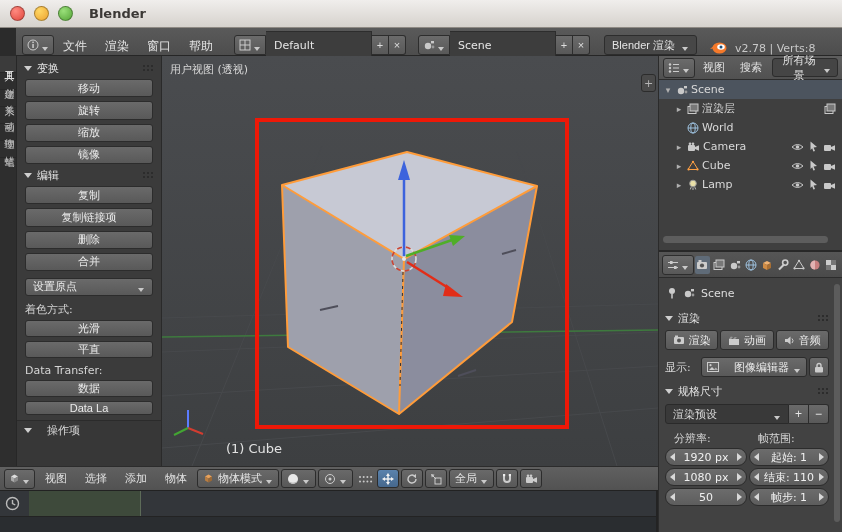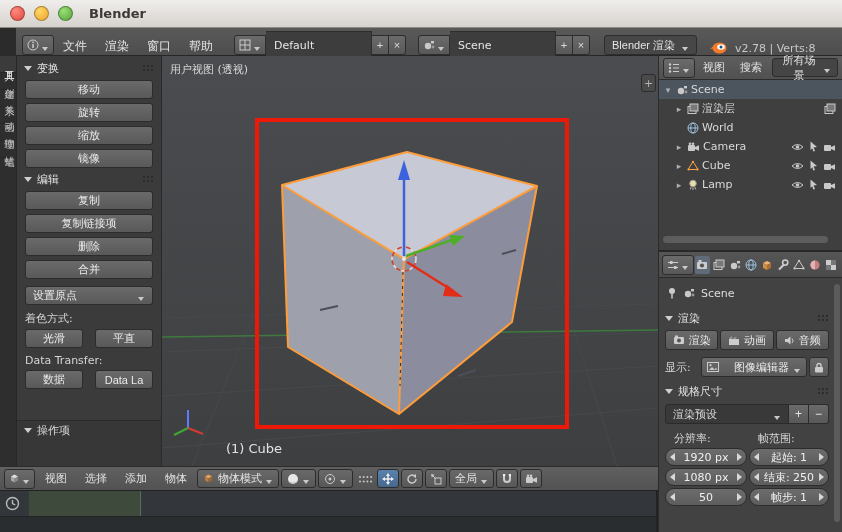--- a/index.html
+++ b/index.html
@@ -63,24 +63,24 @@
   .tab{writing-mode:vertical-rl;color:#bdbdbd;font-size:10px;padding:7px 0;width:16px;
     text-align:center;border-bottom:1px solid #272727;letter-spacing:1px;}
   .tab.active{background:#3b3b3b;color:#ffffff;}
   .shelfwrap{flex:1;display:flex;flex-direction:column;}
   .shelf{flex:1;padding:4px 0;display:flex;flex-direction:column;gap:2px;overflow:hidden;}
   .phead{display:flex;align-items:center;gap:5px;color:#e4e4e4;font-size:11px;height:17px;padding:0 7px;}
   .sbtn{height:19px;background:linear-gradient(#6a6a6a,#595959);border:1px solid #2c2c2c;border-radius:3px;
     color:#ebebeb;font-size:11px;display:flex;align-items:center;justify-content:center;margin:1px 8px;}
   .sbtn.ddb{justify-content:space-between;padding:0 7px;margin-top:4px;}
   .slabel{color:#d5d5d5;font-size:11px;margin:3px 8px 0;}
-  .btnrow{display:flex;gap:12px;margin:1px 8px;}
+  .btnrow{display:flex;gap:4px;margin:1px 8px;flex-direction:column;}
   .btnrow .sbtn{flex:1;margin:0;}
   .opanel{height:46px;background:#373737;border-top:1px solid #2b2b2b;}
-  .ophead{display:flex;align-items:center;gap:5px;color:#dddddd;font-size:11px;height:19px;padding:0 7px;}
+  .ophead{display:flex;align-items:center;gap:15px;color:#dddddd;font-size:11px;height:19px;padding:0 7px;}
 
   .canvas{position:absolute;left:162px;top:0;width:496px;height:410px;
     background:linear-gradient(#4a4c4f,#3d3f41);overflow:hidden;}
   .canvas svg.scene{position:absolute;left:0;top:0;}
   .vlabel{position:absolute;left:8px;top:6px;color:#d8d8d8;font-size:11px;}
   .olabel{position:absolute;left:64px;bottom:10px;color:#e2e2e2;font-size:13px;}
   .regiontab{position:absolute;right:2px;top:18px;width:15px;height:18px;background:#4a4a4a;
     border:1px solid #2c2c2c;border-radius:3px;color:#b5b5b5;font-size:11px;
     display:flex;align-items:center;justify-content:center;}
 
@@ -737,21 +737,21 @@
           <span class="nval">起始: 1</span>
           <span class="nar"></span>
         </div>
         <div class="numfield">
           <span class="nal"></span>
           <span class="nval">1080 px</span>
           <span class="nar"></span>
         </div>
         <div class="numfield">
           <span class="nal"></span>
-          <span class="nval">结束: 250</span>
+          <span class="nval">结束: 110</span>
           <span class="nar"></span>
         </div>
         <div class="numfield">
           <span class="nal"></span>
           <span class="nval">50</span>
           <span class="nar"></span>
         </div>
         <div class="numfield">
           <span class="nal"></span>
           <span class="nval">帧步: 1</span>

